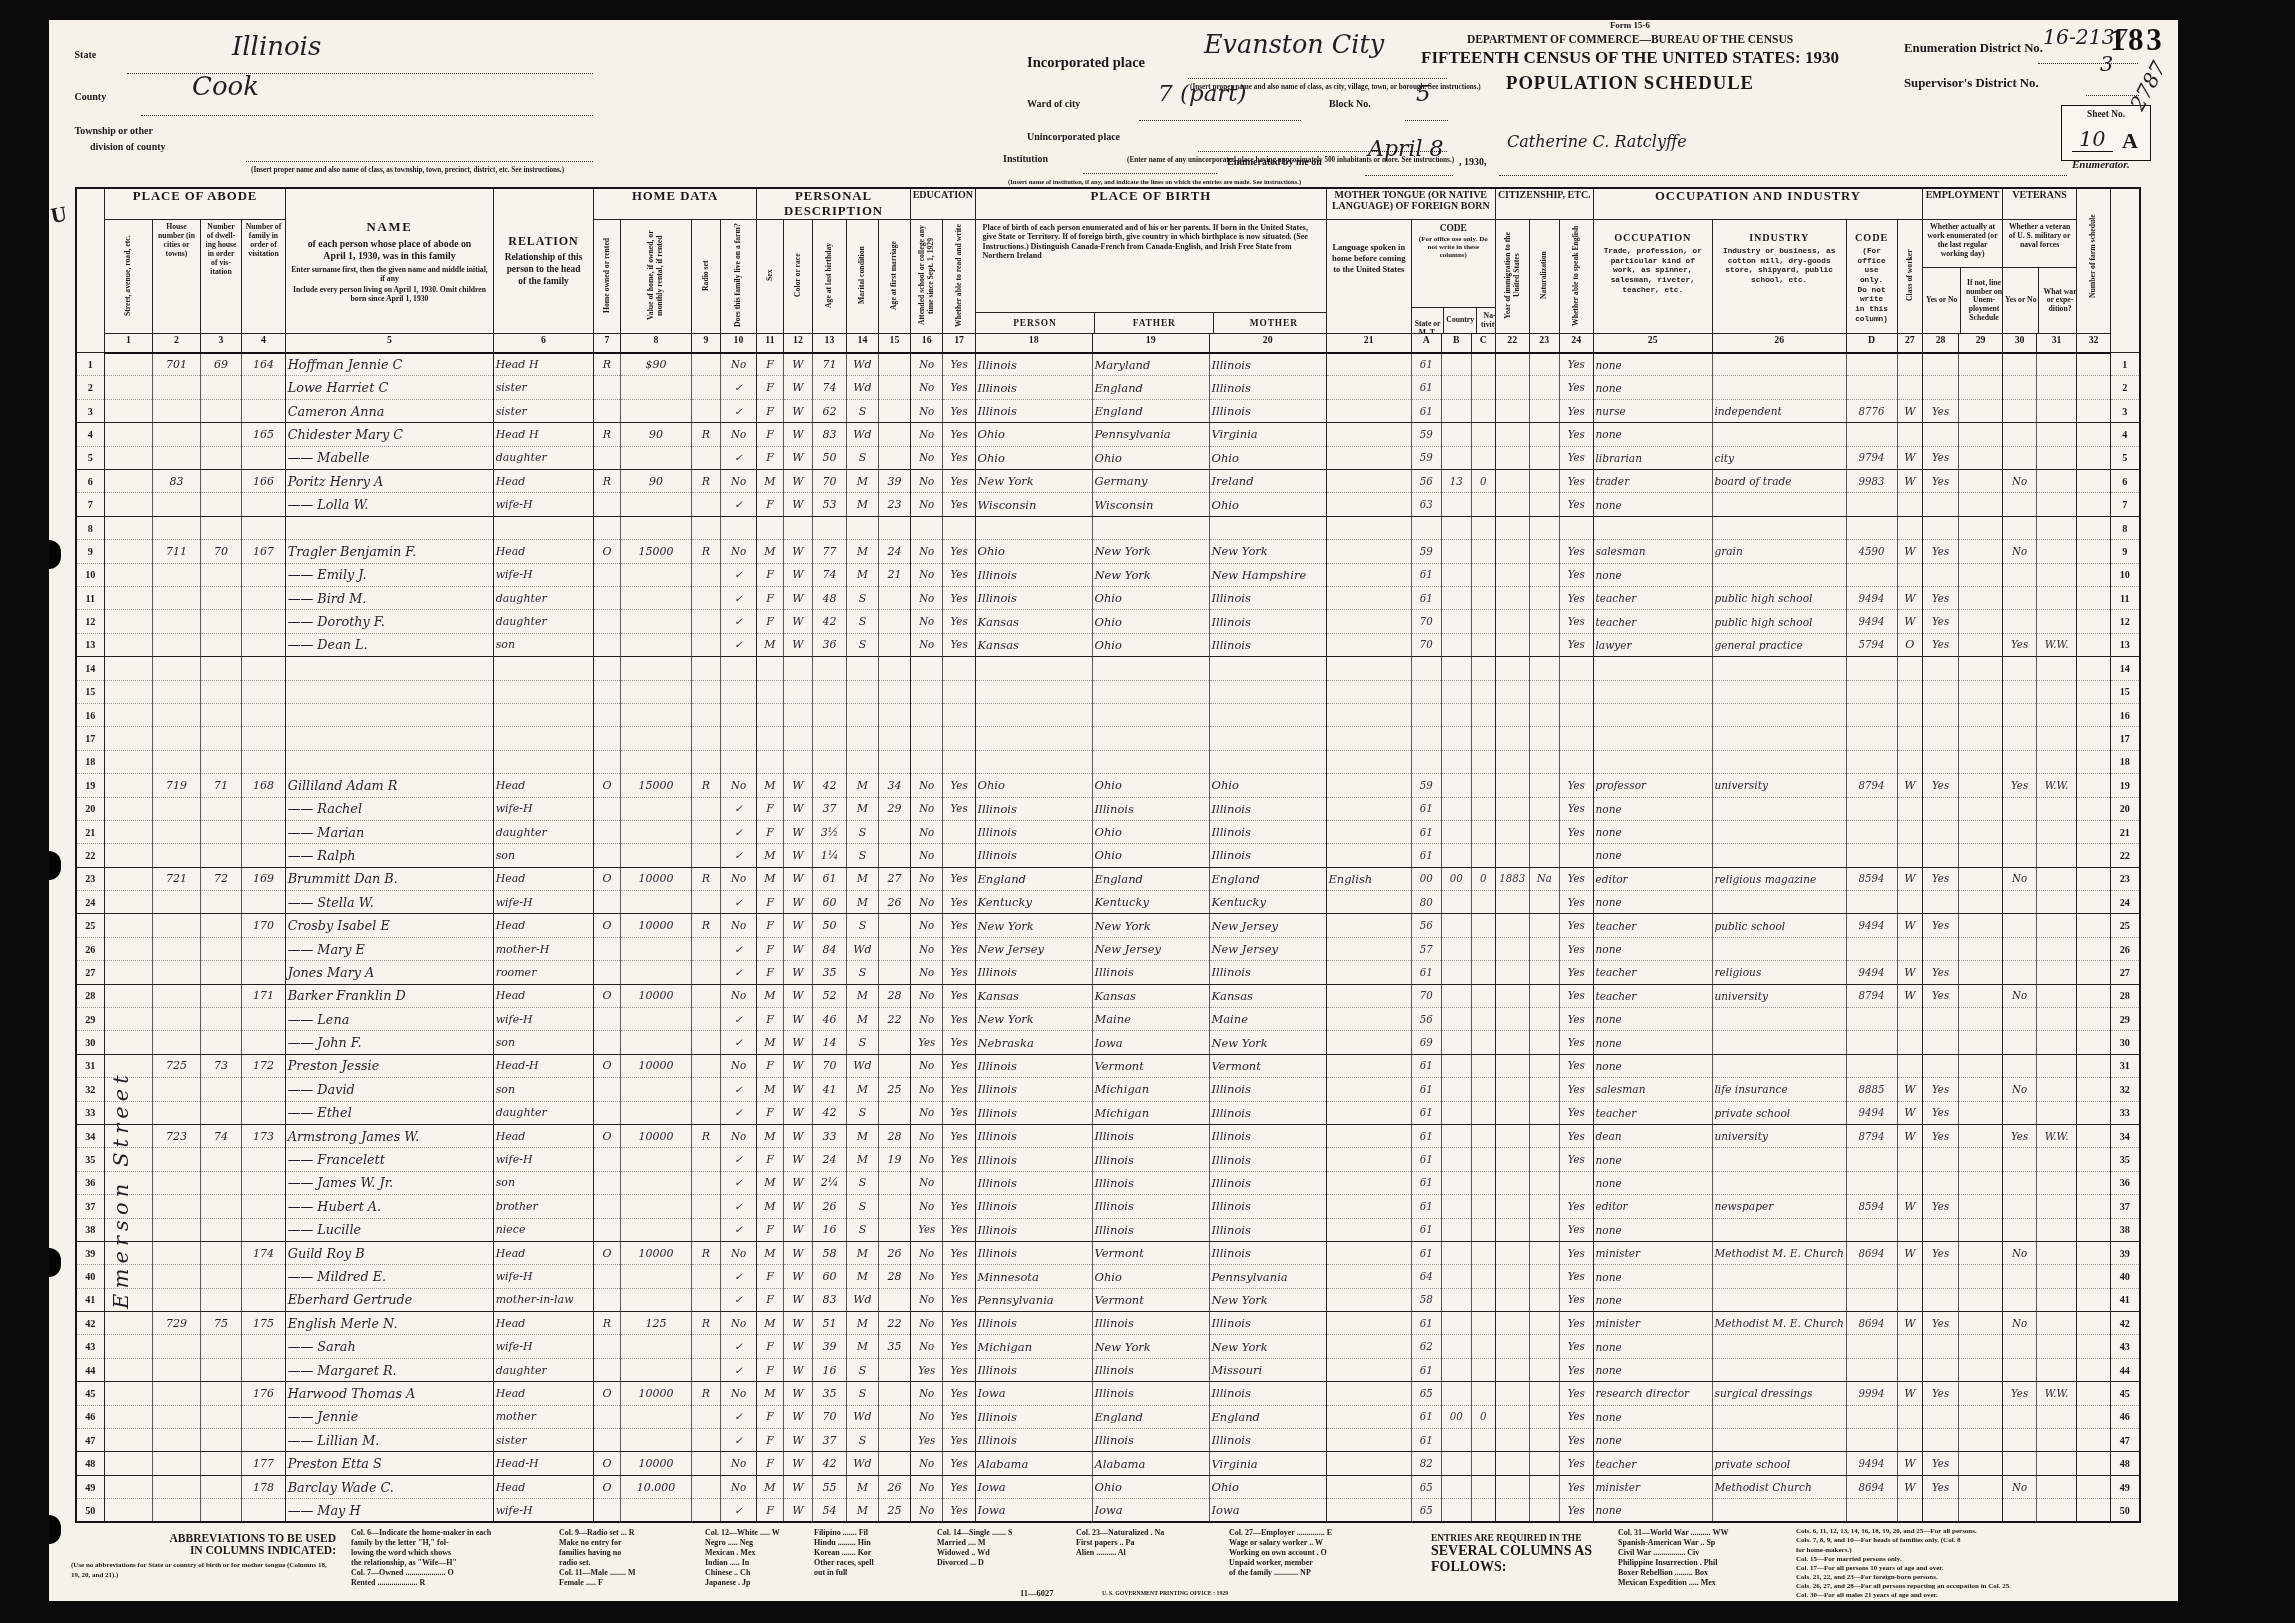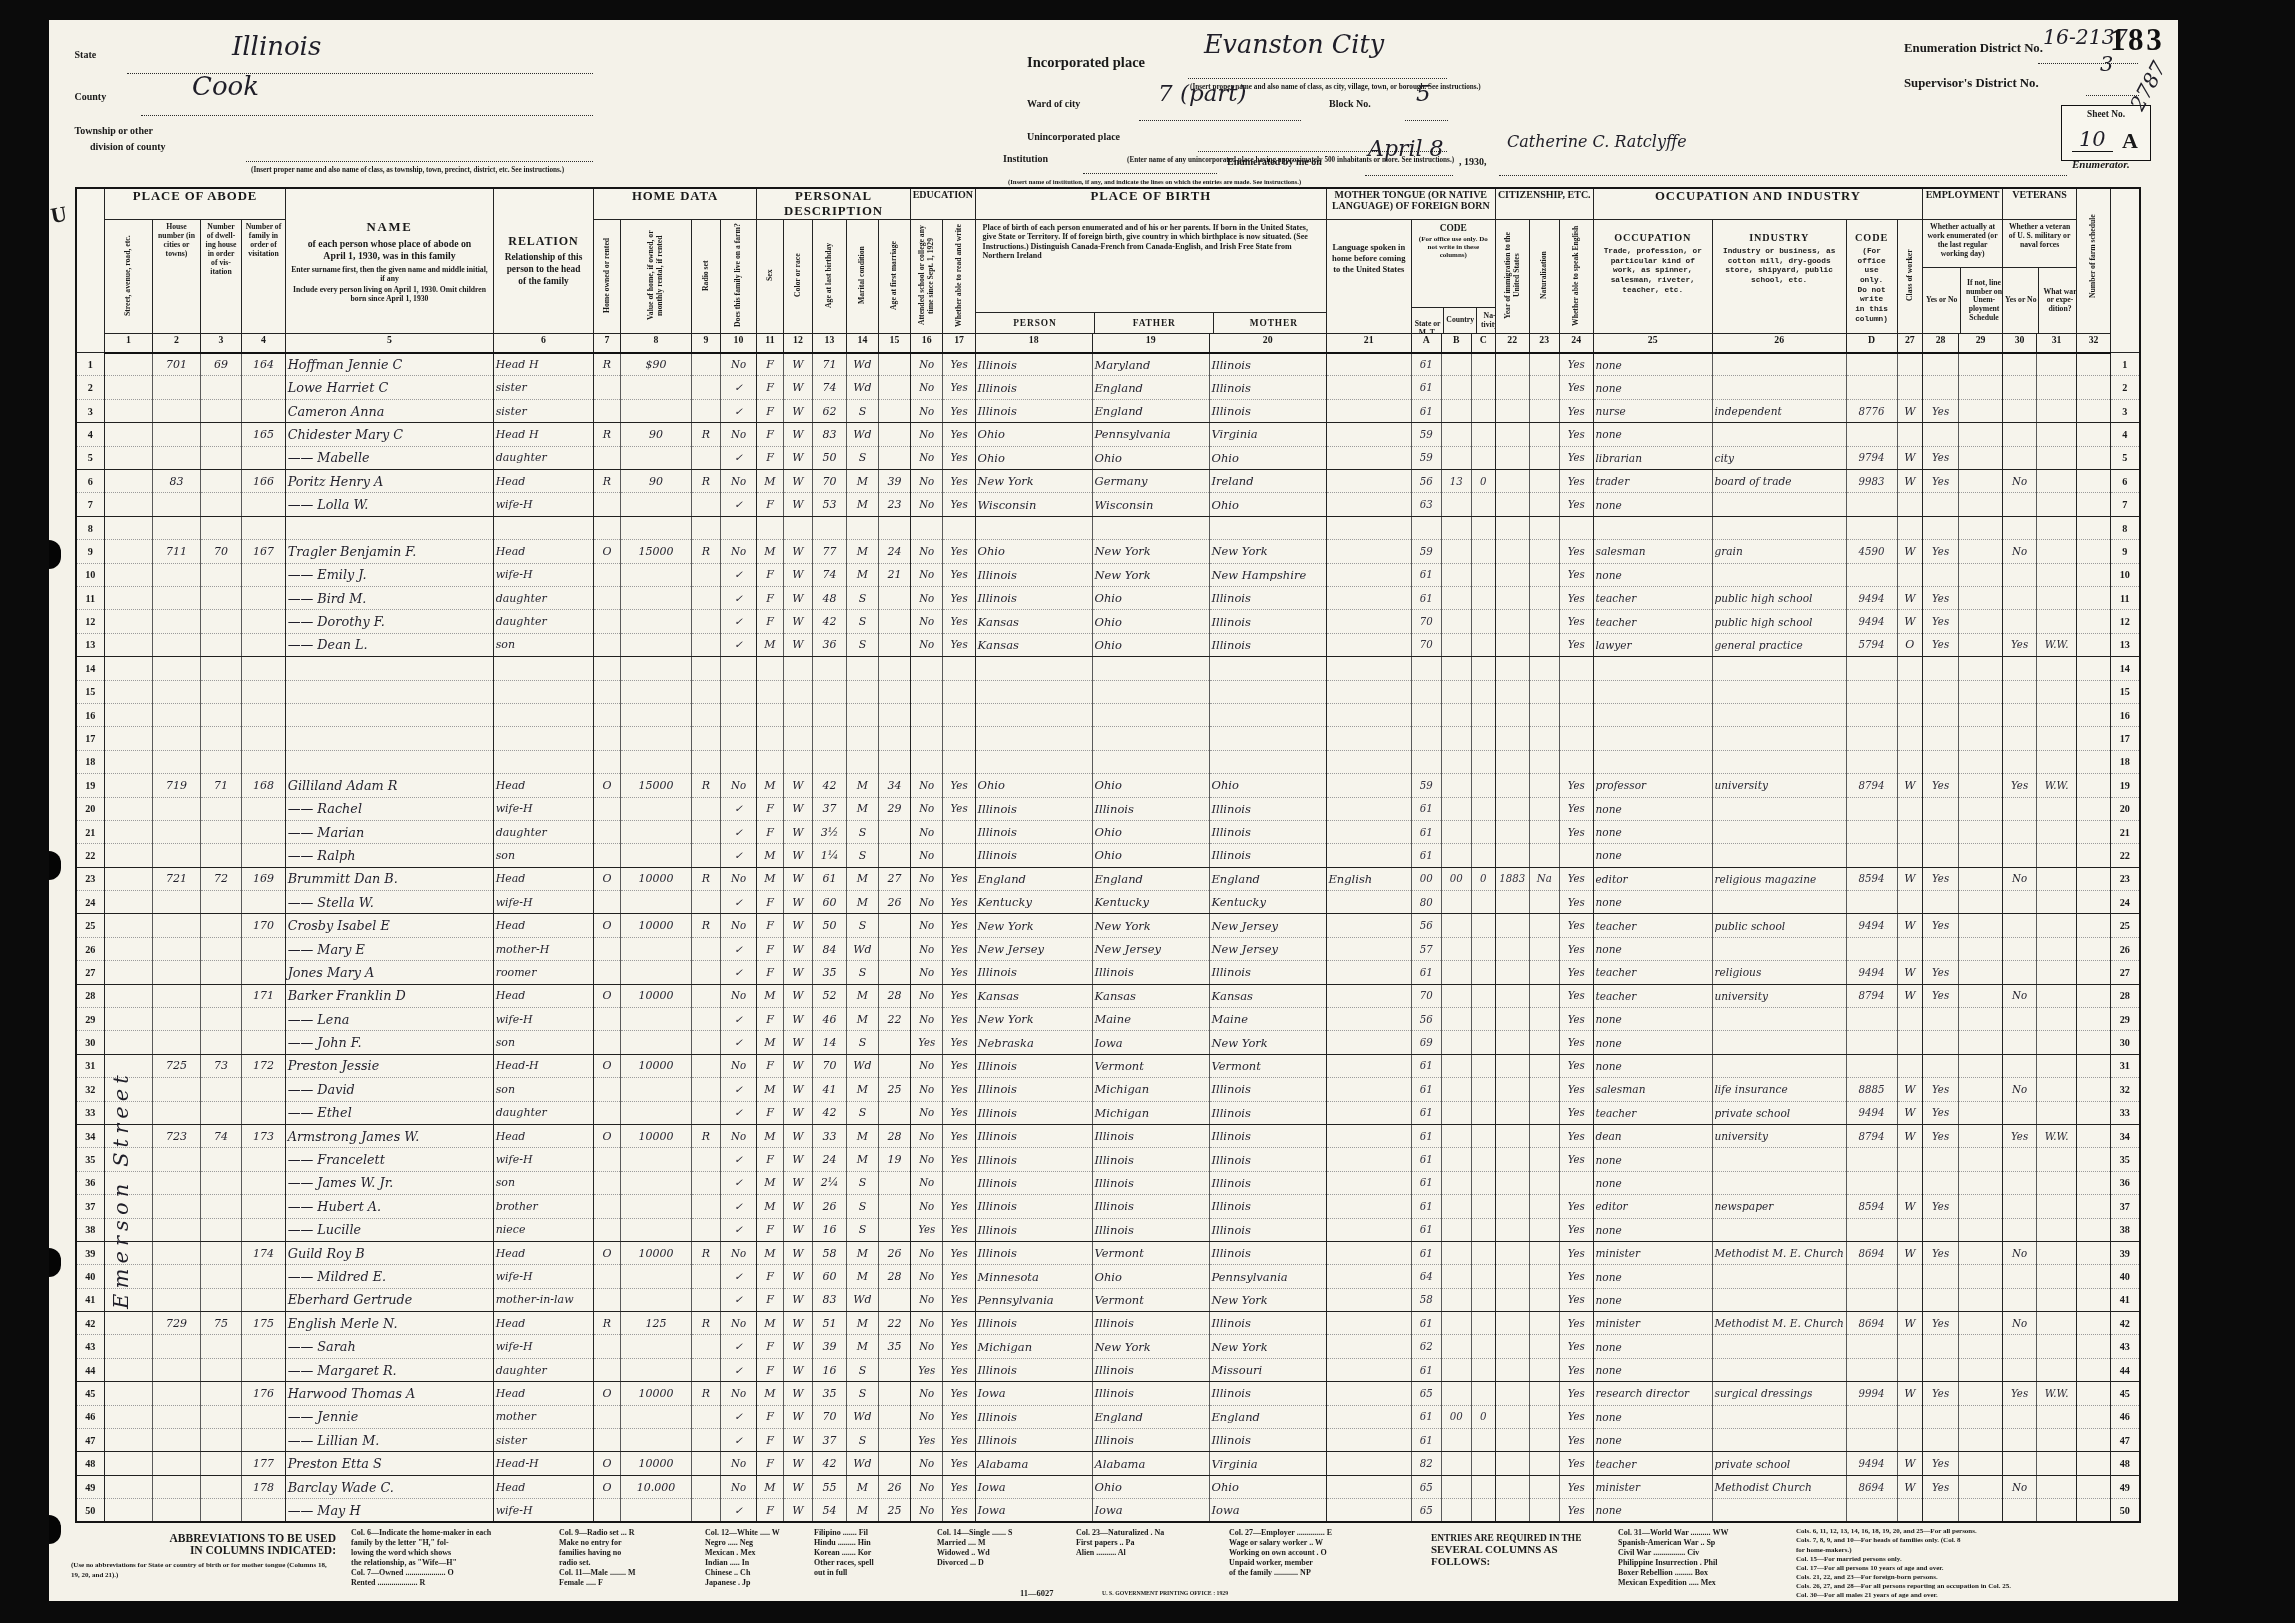--- a/index.html
+++ b/index.html
@@ -120,20 +120,26 @@
   <span class="abs note" style="left:959px;top:158px;font-size:6.6px">(Insert name of institution, if any, and indicate the lines on which the entries are made.  See instructions.)</span>
 
   <span class="abs lbl" style="left:1178px;top:136px">Enumerated by me on</span>
   <span class="abs hw" style="left:1319px;top:116px;font-size:22px">April 8</span>
   <span class="abs dotline" style="left:1316px;top:155px;width:88px"></span>
   <span class="abs lbl" style="left:1410px;top:136px">, 1930,</span>
   <span class="abs hw" style="left:1458px;top:112px;font-size:16px">Catherine C. Ratclyffe</span>
   <span class="abs dotline" style="left:1450px;top:155px;width:568px"></span>
   <span class="abs lbl" style="left:2023px;top:138px;font-size:11px;font-style:italic">Enumerator.</span>
 
+  <div class="abs deptblk ctr" style="left:1360px;top:0px;width:442px">
+    <div style="font-size:9px;font-weight:bold">Form 15-6</div>
+    <div style="font-size:11.5px;font-weight:bold;margin-top:2.6px">DEPARTMENT OF COMMERCE—BUREAU OF THE CENSUS</div>
+    <div style="font-size:17px;font-weight:bold;margin-top:3.4px">FIFTEENTH CENSUS OF THE UNITED STATES:  1930</div>
+    <div style="font-size:18.7px;font-weight:bold;margin-top:3.4px;letter-spacing:0.9px">POPULATION SCHEDULE</div>
+  </div>
 
   <span class="abs lbl" style="left:1855px;top:20.4px;font-size:12.8px">Enumeration District No.</span>
   <span class="abs hw" style="left:1994px;top:5.1px;font-size:20.4px">16-2137</span>
   <span class="abs dotline" style="left:1989px;top:43px;width:100px"></span>
   <span class="abs lbl" style="left:1855px;top:56px;font-size:12.8px">Supervisor's District No.</span>
   <span class="abs hw" style="left:2051px;top:32px;font-size:21px">3</span>
   <span class="abs dotline" style="left:2037px;top:75px;width:53px"></span>
 
   <div class="abs sheetbox" style="left:2012px;top:85px;width:88px;height:54px">
     <div class="ctr" style="font-size:9.4px;font-weight:bold;margin-top:2.6px">Sheet No.</div>
@@ -2416,21 +2422,21 @@
     </div>
   <div class="abs ftsm" style="left:1180px;top:1508px">
       <div class="fl">Col. 27—Employer .............. E</div>
       <div class="fl">Wage or salary worker .. W</div>
       <div class="fl">Working on own account . O</div>
       <div class="fl">Unpaid worker, member</div>
       <div class="fl">of the family ............ NP</div>
     </div>
   <div class="abs" style="left:1382px;top:1513px;width:174px">
     <div style="font-size:9.4px;font-weight:bold">ENTRIES ARE REQUIRED IN THE</div>
-    <div style="font-size:11px;font-weight:bold">SEVERAL COLUMNS AS FOLLOWS:</div>
+    <div style="font-size:14px;font-weight:bold">SEVERAL COLUMNS AS FOLLOWS:</div>
   </div>
   <div class="abs ftsm" style="left:1569px;top:1508px">
       <div class="fl">Col. 31—World War .......... WW</div>
       <div class="fl">Spanish-American War .. Sp</div>
       <div class="fl">Civil War ................ Civ</div>
       <div class="fl">Philippine Insurrection . Phil</div>
       <div class="fl">Boxer Rebellion ......... Box</div>
       <div class="fl">Mexican Expedition ..... Mex</div>
     </div>
   <div class="abs ftnote" style="left:1747px;top:1507px;width:357px">

